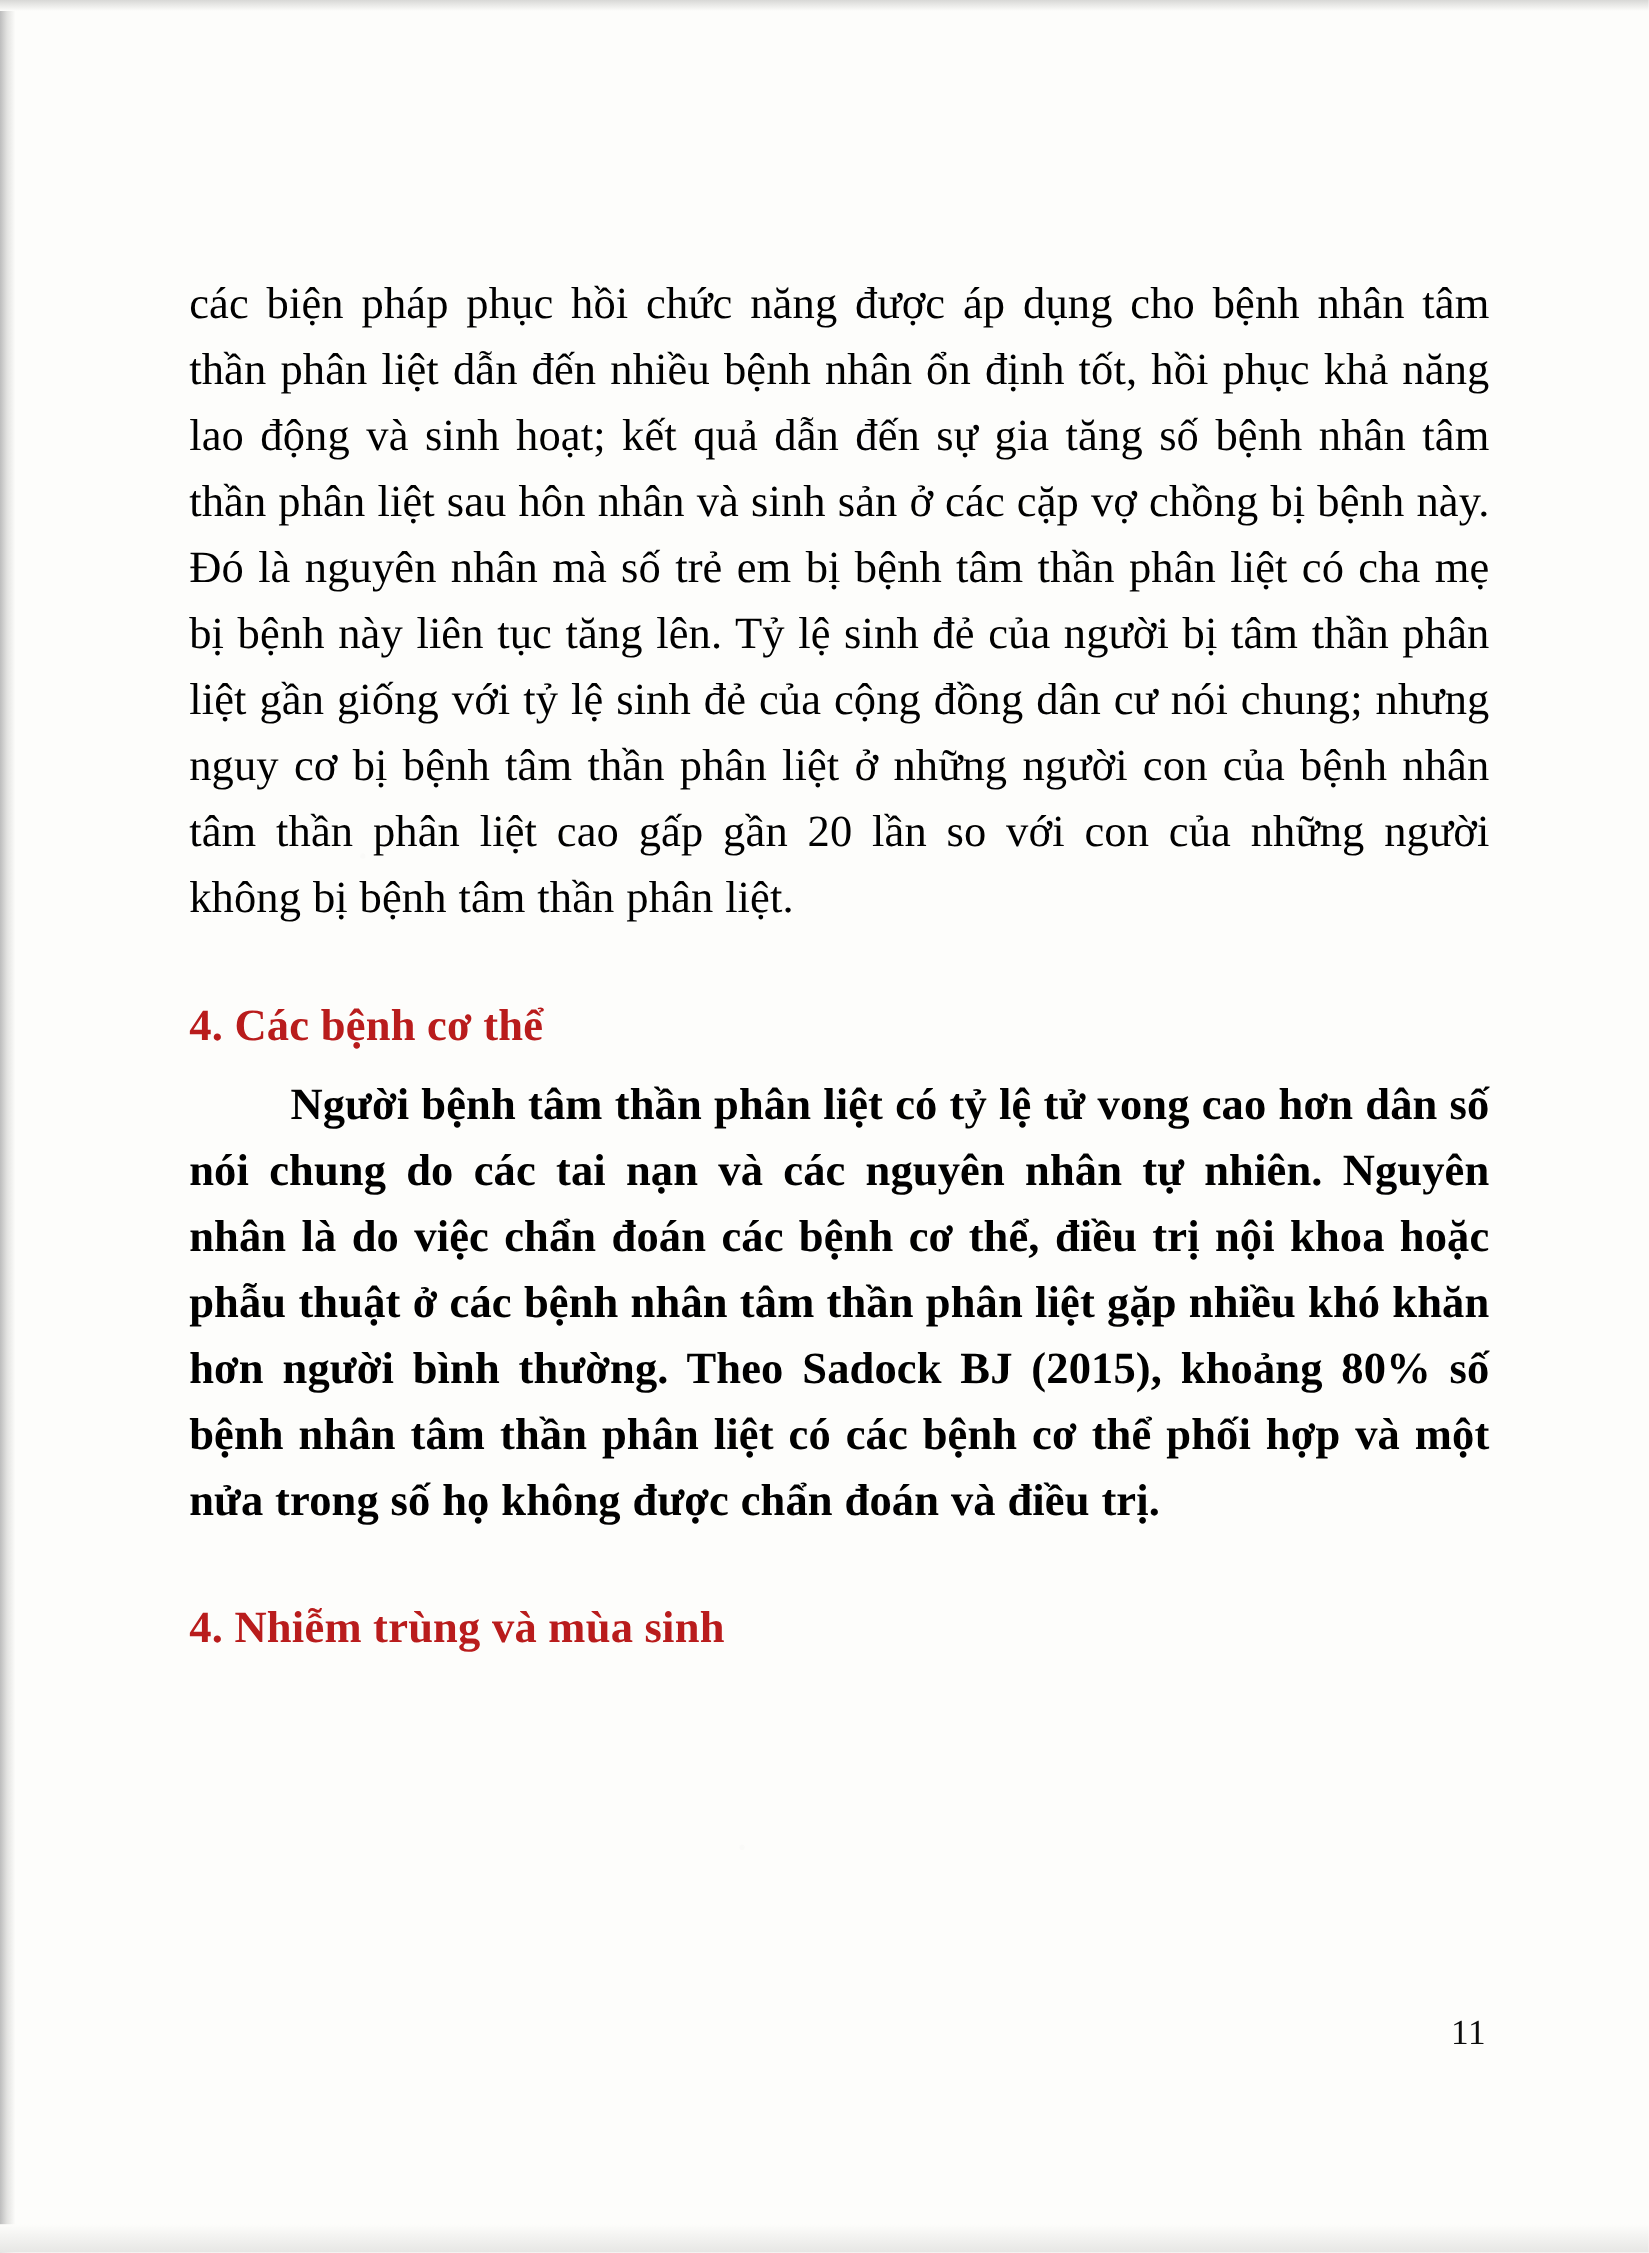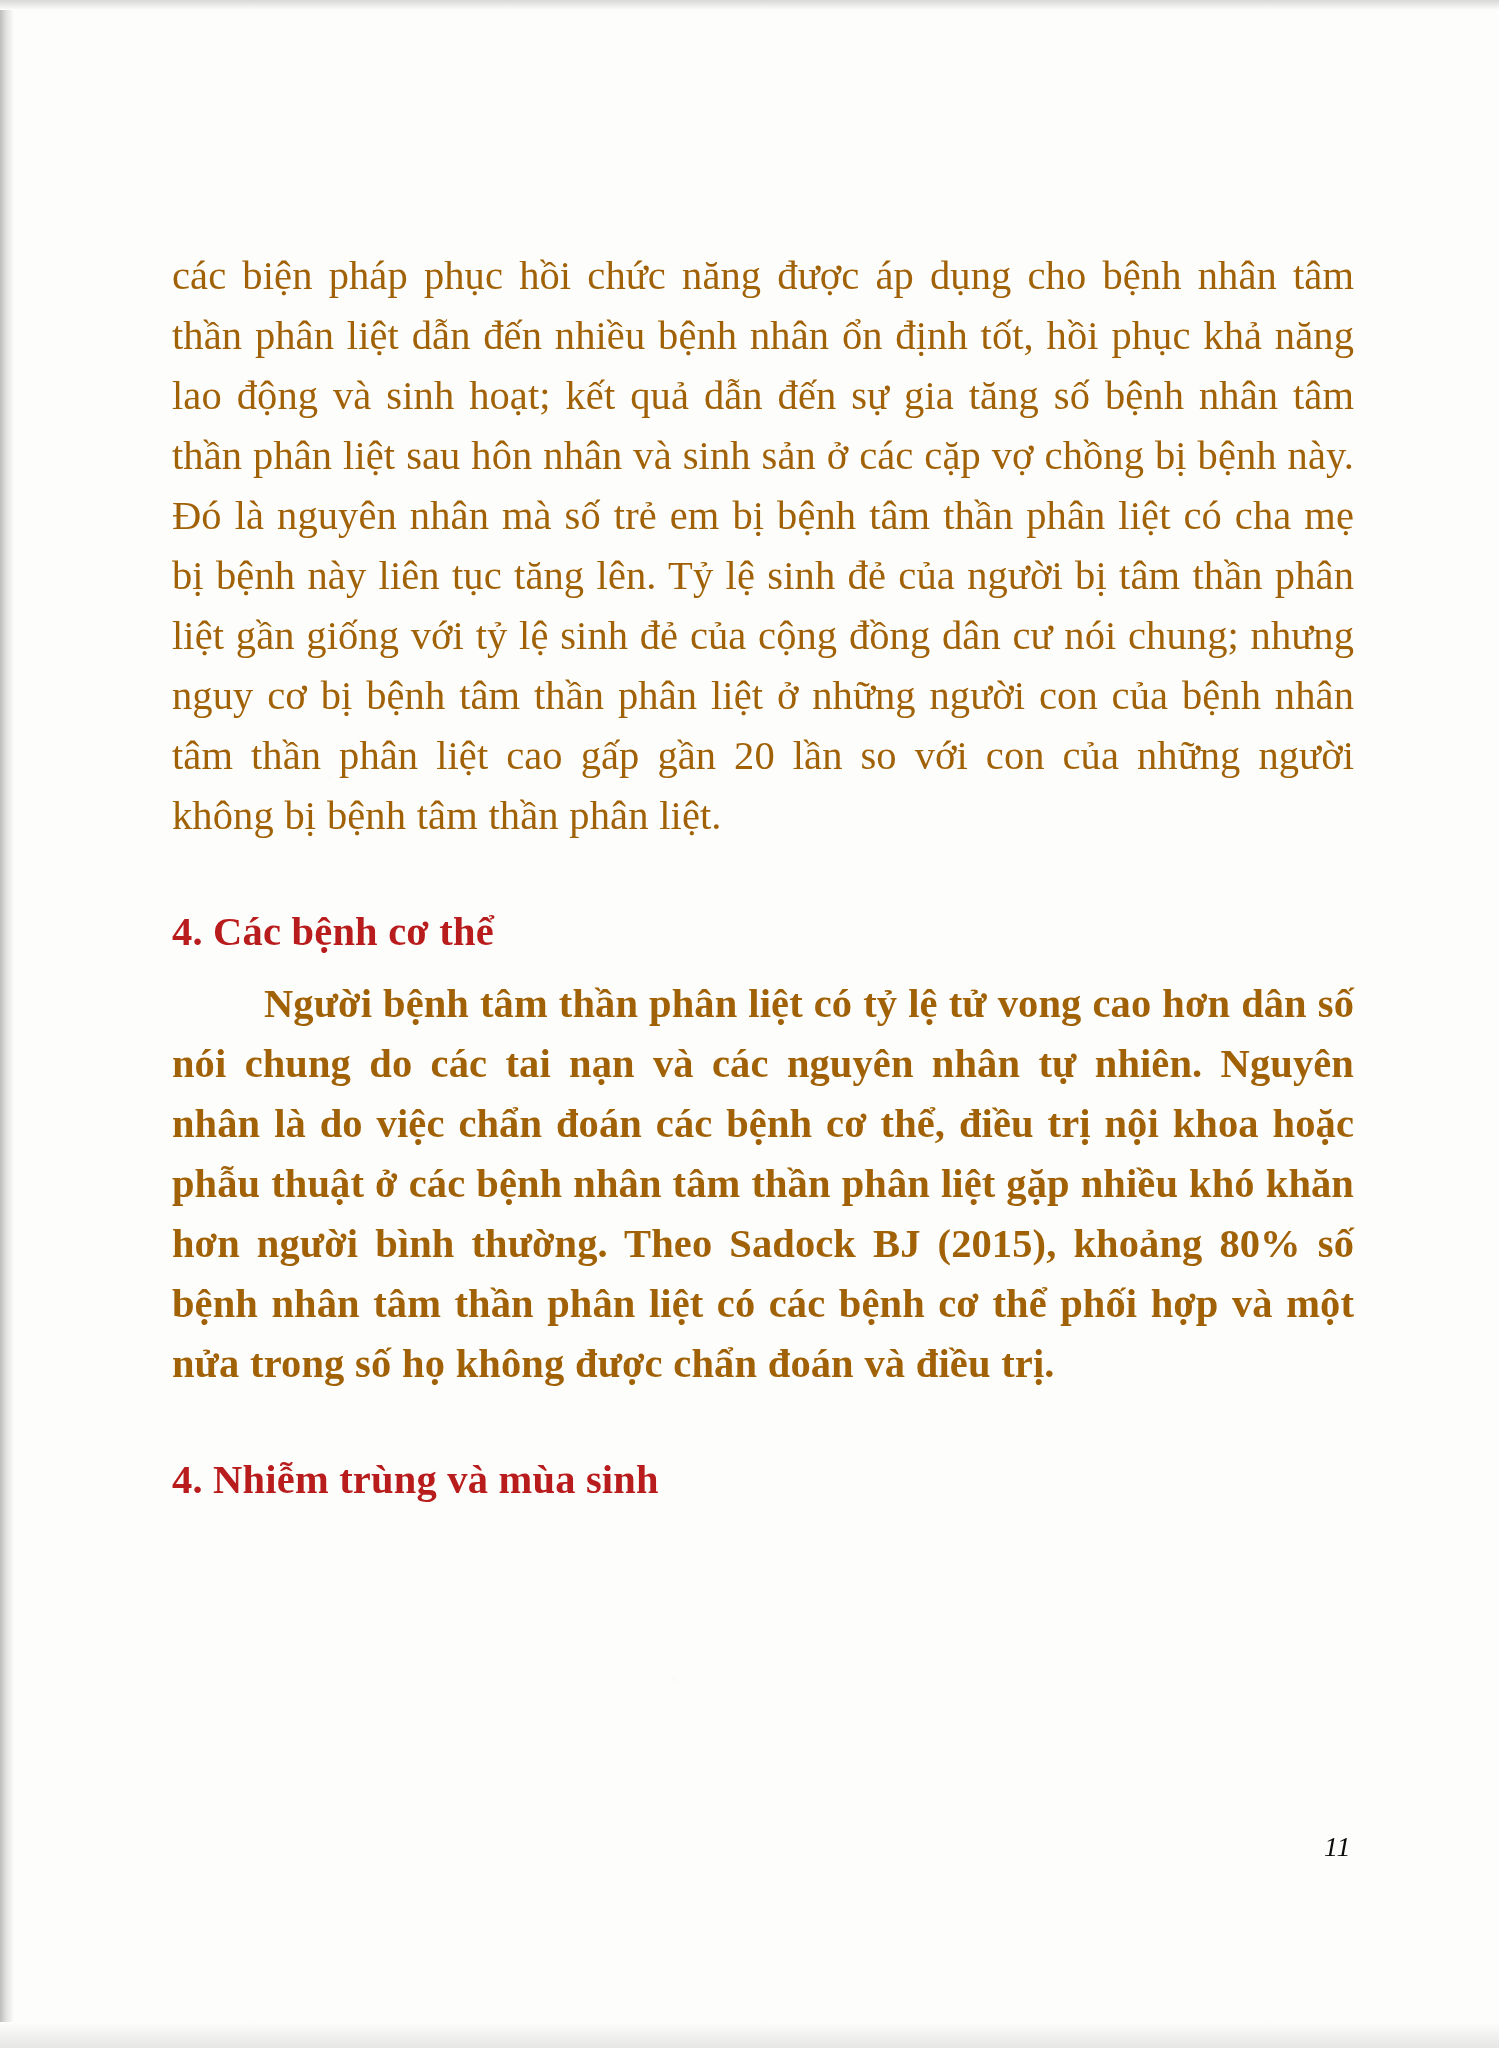--- a/index.html
+++ b/index.html
@@ -44,21 +44,21 @@
   .content {
     position: absolute;
     left: 172px;
     top: 246px;
     width: 1182px;
   }
 
   .para {
     font-size: 40.5px;
     line-height: 60px;
-    color: #a16207;
+    color: #000000;
     text-align: justify;
     text-justify: inter-word;
     margin: 0;
     letter-spacing: 0.1px;
     word-spacing: 0.5px;
   }
   .para.first {
     text-indent: 0;
   }
   .para.indented {
@@ -75,25 +75,24 @@
     letter-spacing: 0.2px;
   }
 
   .gap-before-heading { height: 56px; }
   .gap-after-heading  { height: 12px; }
 
   .page-number {
     position: absolute;
     right: 148px;
     bottom: 178px;
-    font-size: 28px;
+    font-size: 32px;
     line-height: 46px;
     color: #0c0c0c;
     letter-spacing: 0.5px;
-    font-style: italic;
   }
 
   
   .paper-noise {
     position: absolute;
     inset: 0;
     background:
       radial-gradient(circle at 22% 38%, rgba(0,0,0,0.012) 0 2px, rgba(0,0,0,0) 3px),
       radial-gradient(circle at 68% 64%, rgba(0,0,0,0.010) 0 2px, rgba(0,0,0,0) 3px),
       radial-gradient(circle at 45% 82%, rgba(0,0,0,0.010) 0 2px, rgba(0,0,0,0) 3px);

